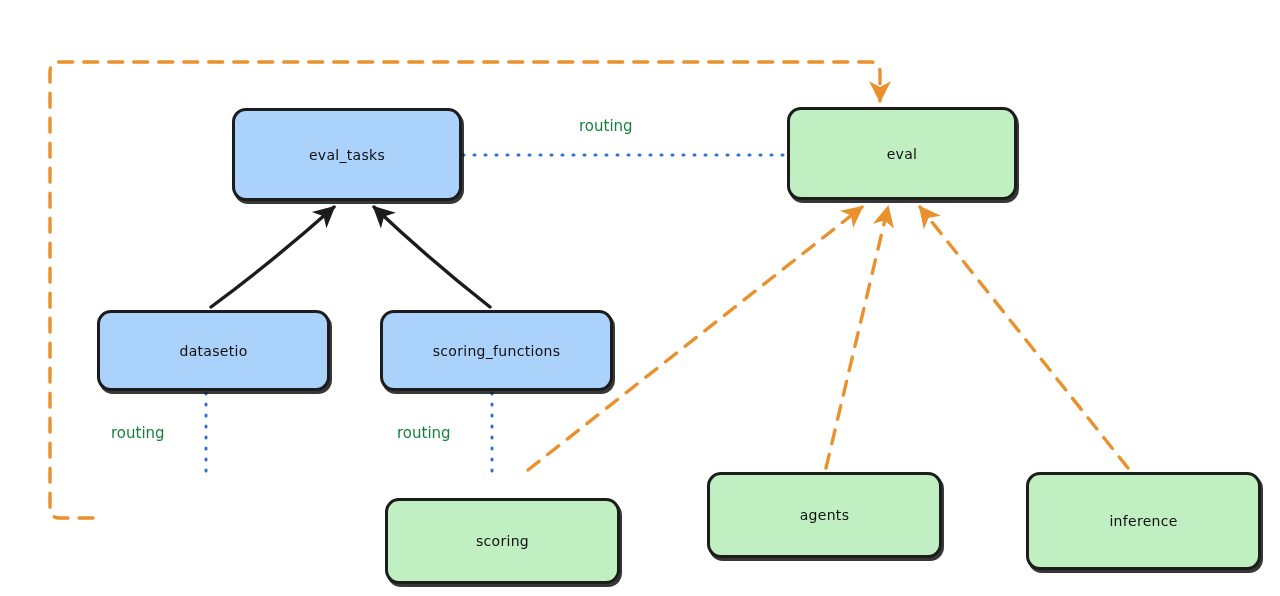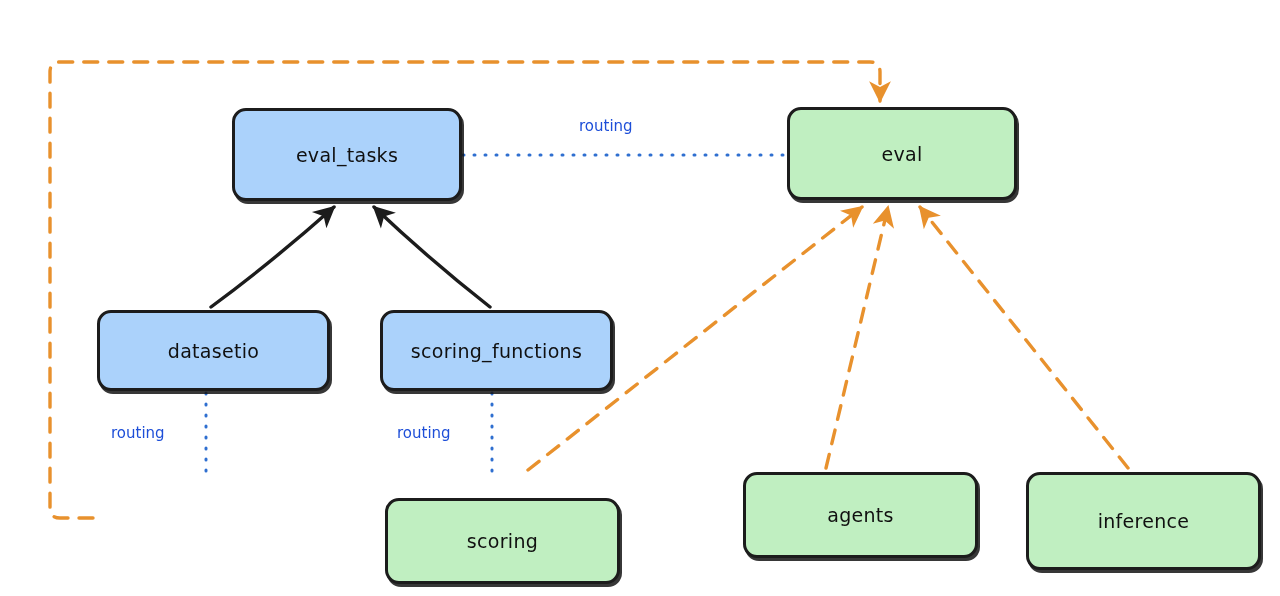--- a/index.html
+++ b/index.html
@@ -30,33 +30,33 @@
   .node {
     position: absolute;
     box-sizing: border-box;
     border: 3px solid #1c1c1c;
     border-radius: 14px;
     display: flex;
     align-items: center;
     justify-content: center;
     text-align: center;
     font-family: "DejaVu Sans", sans-serif;
-    font-size: 19px;
+    font-size: 14px;
     color: #101010;
     letter-spacing: 0.3px;
     box-shadow: 2px 3px 0 rgba(20,20,20,0.85);
   }
   .node.blue  { background: #ABD2FB; }
   .node.green { background: #C0EFC1; }
 
   .edge-label {
     position: absolute;
     font-family: "DejaVu Sans", sans-serif;
     font-size: 15px;
-    color: #1d4ed8;
+    color: #15803d;
     white-space: nowrap;
   }
 </style>
 </head>
 <body>
 
 <div id="canvas">
 
   <svg id="edge-layer" viewBox="0 0 1280 596" xmlns="http://www.w3.org/2000/svg">
     <defs>
@@ -105,21 +105,21 @@
 
   <div class="node blue" style="left:380px; top:310px; width:233px; height:81px;">
     <span>scoring_functions</span>
   </div>
 
 
   <div class="node green" style="left:385px; top:478px; width:235px; height:86px;margin-top:20px;">
     <span>scoring</span>
   </div>
 
-  <div class="node green" style="left:743px; top:472px; width:235px; height:86px;">
+  <div class="node green" style="left:707px; top:472px; width:235px; height:86px;">
     <span>agents</span>
   </div>
 
   <div class="node green" style="left:1026px; top:472px; width:235px; height:98px;">
     <span>inference</span>
   </div>
 
 </div>
 
 </body></html>

